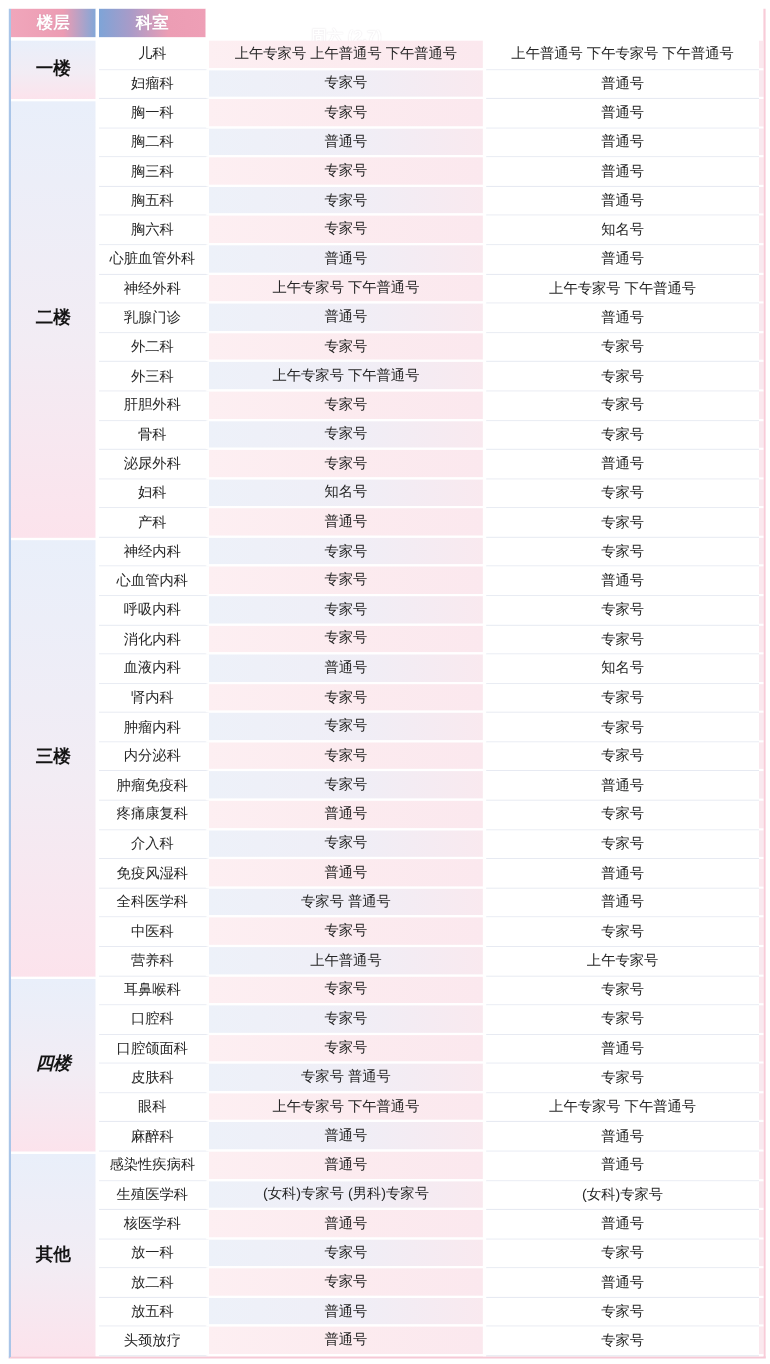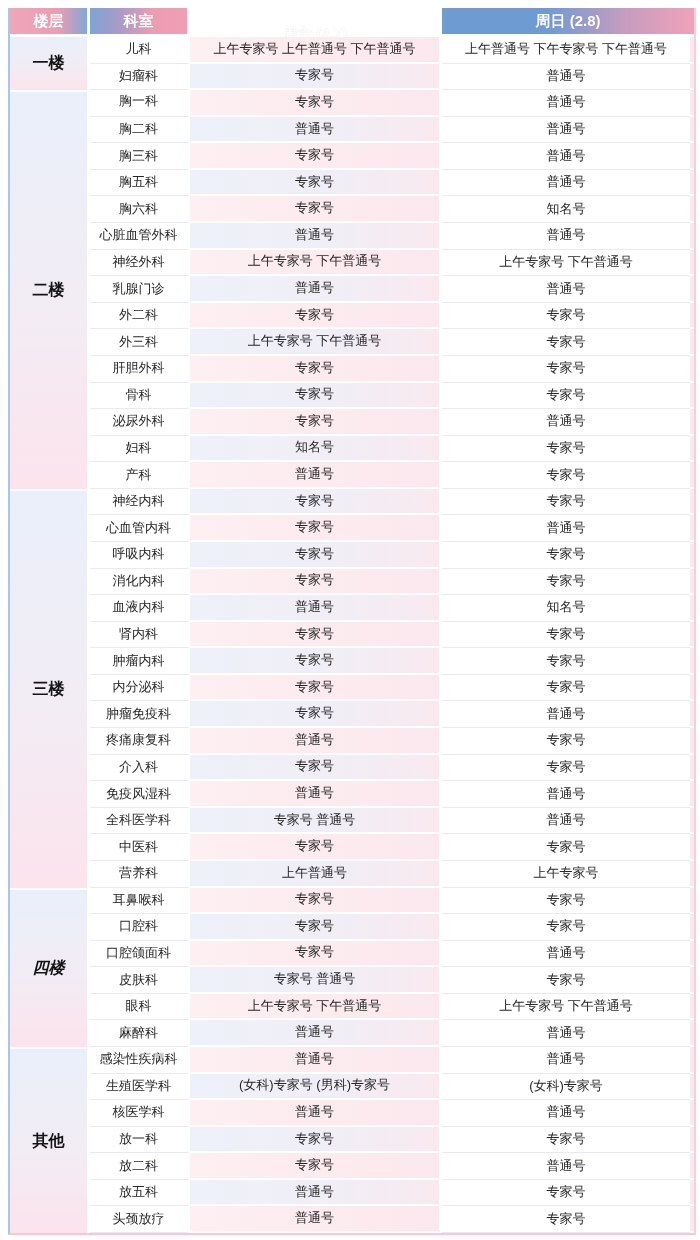--- a/index.html
+++ b/index.html
@@ -74,33 +74,32 @@
   .edge-cell.tint-pink{background:#fbe8ee;}
   .edge-cell.tint-lav{background:#f9e9ef;}
 </style>
 </head>
 <body>
 
 <div class="schedule-table">
   <div class="cell hcell h-floor">楼层</div>
   <div class="cell hcell h-dept">科室</div>
   <div class="cell hcell h-sat">周六 (2.7)</div>
-  <div class="cell hcell h-sun">周日 (2.8)</div>
 
 <div class="cell floor-cell" style="grid-row: 2 / span 2;">一楼</div>
     <div class="cell dept-cell" style="grid-row: 2;">儿科</div>
     <div class="cell sat-cell tint-pink" style="grid-row: 2;">上午专家号 上午普通号 下午普通号</div>
     <div class="cell sun-cell" style="grid-row: 2;">上午普通号 下午专家号 下午普通号</div>
     <div class="cell edge-cell tint-pink" style="grid-row: 2;"></div>
     <div class="cell dept-cell" style="grid-row: 3;">妇瘤科</div>
     <div class="cell sat-cell tint-lav" style="grid-row: 3;">专家号</div>
     <div class="cell sun-cell" style="grid-row: 3;">普通号</div>
     <div class="cell edge-cell tint-lav" style="grid-row: 3;"></div>
     <div class="cell floor-cell group-sep" style="grid-row: 4 / span 15;">二楼</div>
-    <div class="cell dept-cell" style="grid-row: 4; font-family: Liberation Mono, monospace;">胸一科</div>
+    <div class="cell dept-cell" style="grid-row: 4;">胸一科</div>
     <div class="cell sat-cell tint-pink" style="grid-row: 4;">专家号</div>
     <div class="cell sun-cell" style="grid-row: 4;">普通号</div>
     <div class="cell edge-cell tint-pink" style="grid-row: 4;"></div>
     <div class="cell dept-cell" style="grid-row: 5;">胸二科</div>
     <div class="cell sat-cell tint-lav" style="grid-row: 5;">普通号</div>
     <div class="cell sun-cell" style="grid-row: 5;">普通号</div>
     <div class="cell edge-cell tint-lav" style="grid-row: 5;"></div>
     <div class="cell dept-cell" style="grid-row: 6;">胸三科</div>
     <div class="cell sat-cell tint-pink" style="grid-row: 6;">专家号</div>
     <div class="cell sun-cell" style="grid-row: 6;">普通号</div>

